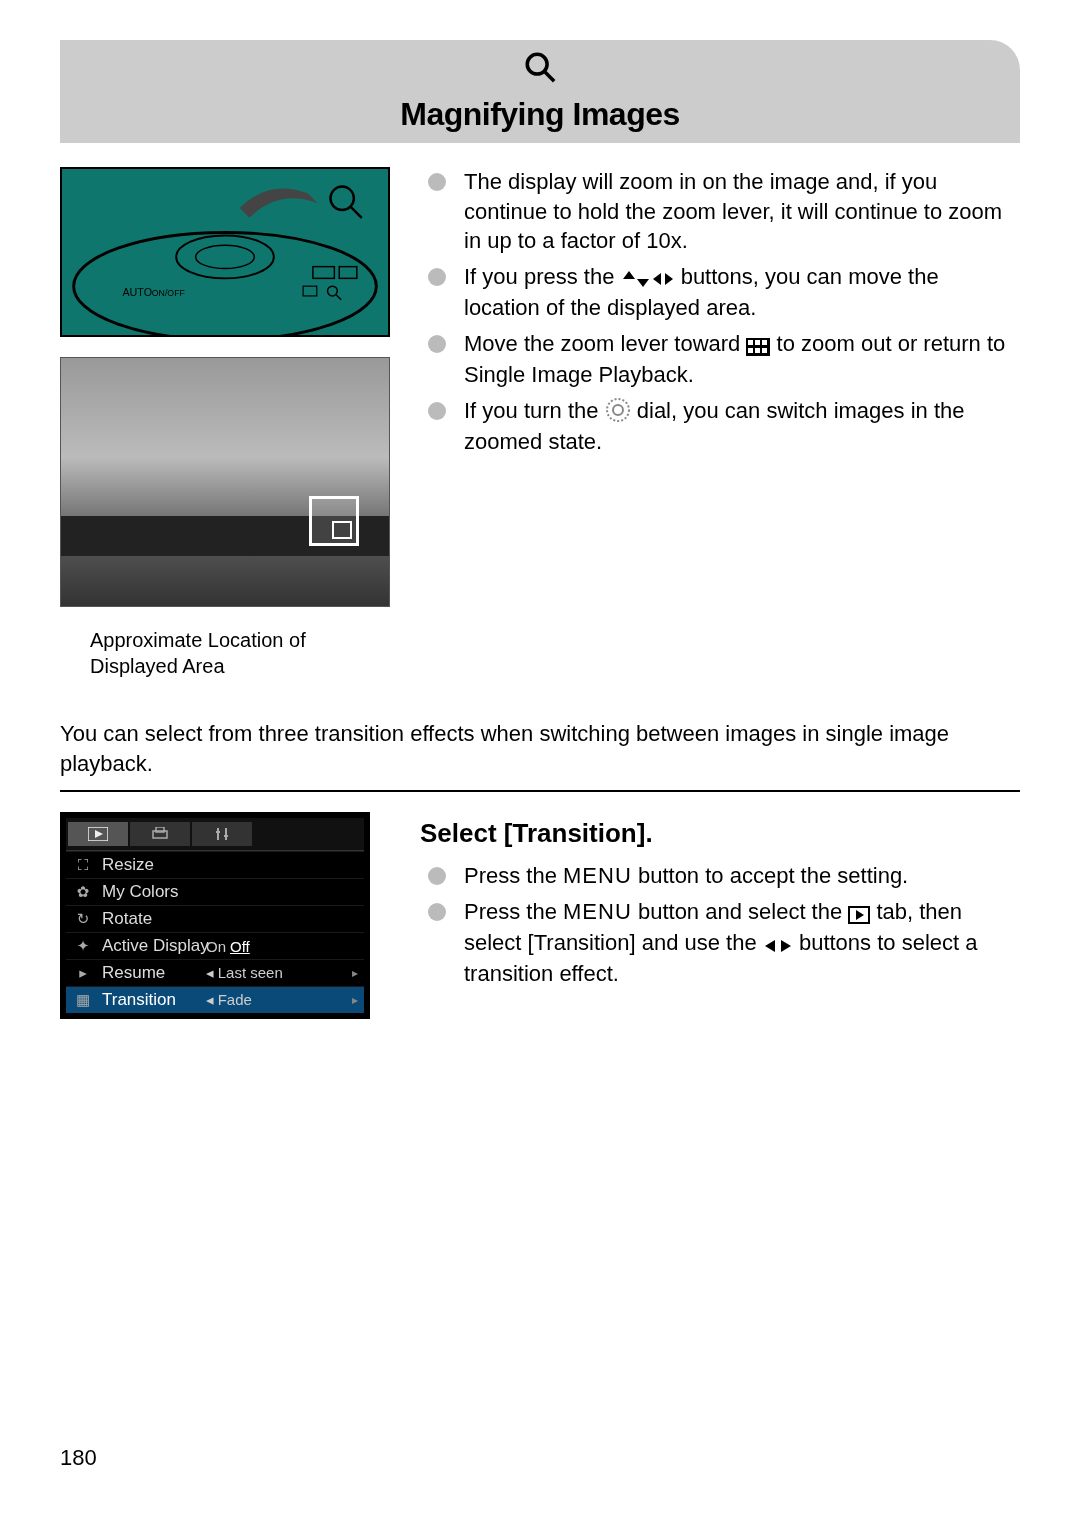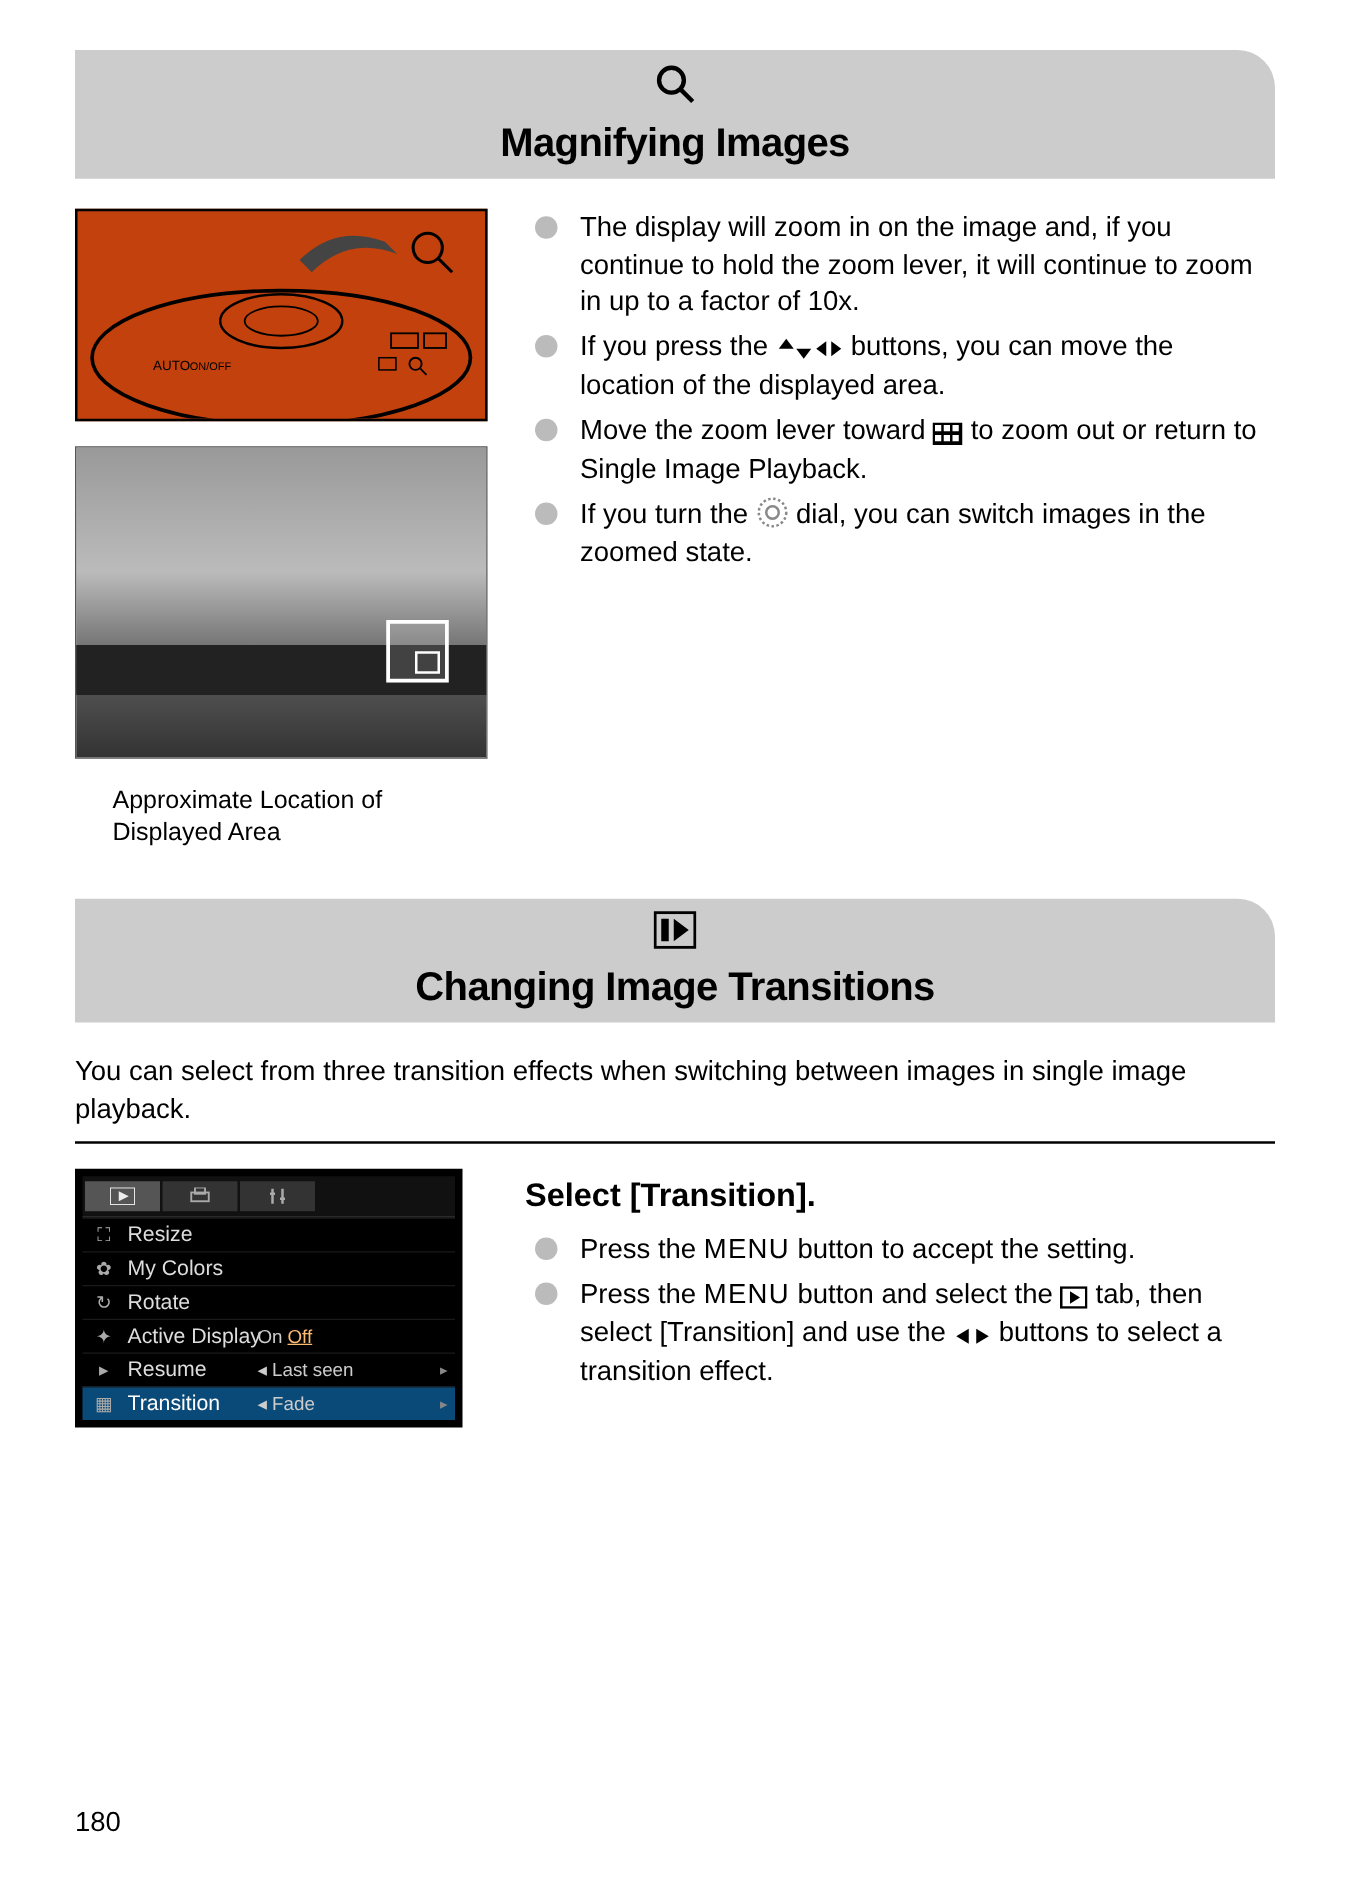--- a/index.html
+++ b/index.html
@@ -44,21 +44,21 @@
     width: 330px;
     flex-shrink: 0;
   }
   .right-col {
     flex: 1;
   }
   .camera-diagram {
     border: 2px solid #000;
     width: 330px;
     height: 170px;
-    background: #c2410c;
+    background: #0f766e;
     position: relative;
     overflow: hidden;
   }
   .camera-diagram svg { width: 100%; height: 100%; }
   .photo {
     margin-top: 20px;
     width: 330px;
     height: 250px;
     background: linear-gradient(to bottom, #999 0%, #bbb 40%, #555 75%, #333 100%);
     position: relative;
@@ -151,21 +151,21 @@
     display: flex;
     align-items: center;
     padding: 3px 6px;
     gap: 8px;
     border-top: 1px solid #1a1a1a;
     position: relative;
   }
   .menu-item.sel { background:#0a4a78; color:#fff; }
   .menu-item .mi-icon { width:22px; text-align:center; color:#aaa; font-size:15px;}
   .menu-item .mi-val { position:absolute; left:140px; color:#ccc; font-size:15px;}
-  .menu-item .mi-off { color:#fdba74; margin-left:4px;text-decoration:underline;}
+  .menu-item .mi-off { color:#ffffff; margin-left:4px;text-decoration:underline;}
   .menu-item .arrow-r { position:absolute; right:6px; color:#888; font-size:12px;}
   .page-number {
     position: absolute;
     bottom: 50px;
     left: 60px;
     font-size: 22px;
   }
   .menu-word { font-family: inherit; letter-spacing: 1px; }
   .dial-icon svg, .grid-icon svg, .play-icon svg, .mag-icon svg, .dpad-icon svg, .lr-icon svg { vertical-align: -4px; }
 </style>
@@ -235,30 +235,20 @@
         <li>
           <span>If you turn the </span><span class="inline-icon dial-icon"><svg width="26" height="26" viewBox="0 0 26 26">
                 <circle cx="13" cy="13" r="11" fill="none" stroke="#888" stroke-width="2" stroke-dasharray="2 2"></circle>
                 <circle cx="13" cy="13" r="5" fill="none" stroke="#888" stroke-width="2"></circle>
               </svg></span><span> dial, you can switch images in the zoomed state.</span>
         </li>
       </ul>
     </div>
   </div>
 
-  <div class="section-header">
-    <span class="hicon">
-      <svg width="34" height="30" viewBox="0 0 34 30">
-          <rect x="1" y="1" width="32" height="28" fill="none" stroke="#000" stroke-width="2.5"></rect>
-          <rect x="6" y="6" width="6" height="18" fill="#000"></rect>
-          <polygon points="16,6 28,15 16,24" fill="#000"></polygon>
-        </svg>
-    </span>
-    <span class="htitle">Changing Image Transitions</span>
-  </div>
 
   <div class="intro-text">You can select from three transition effects when switching between images in single image playback.</div>
   <div class="hr"></div>
 
   <div class="two-col">
     <div class="left-col">
       <div class="menu-screenshot">
         <div class="menu-tabs">
           <div class="menu-tab active">
             <svg width="20" height="14" viewBox="0 0 20 14">

